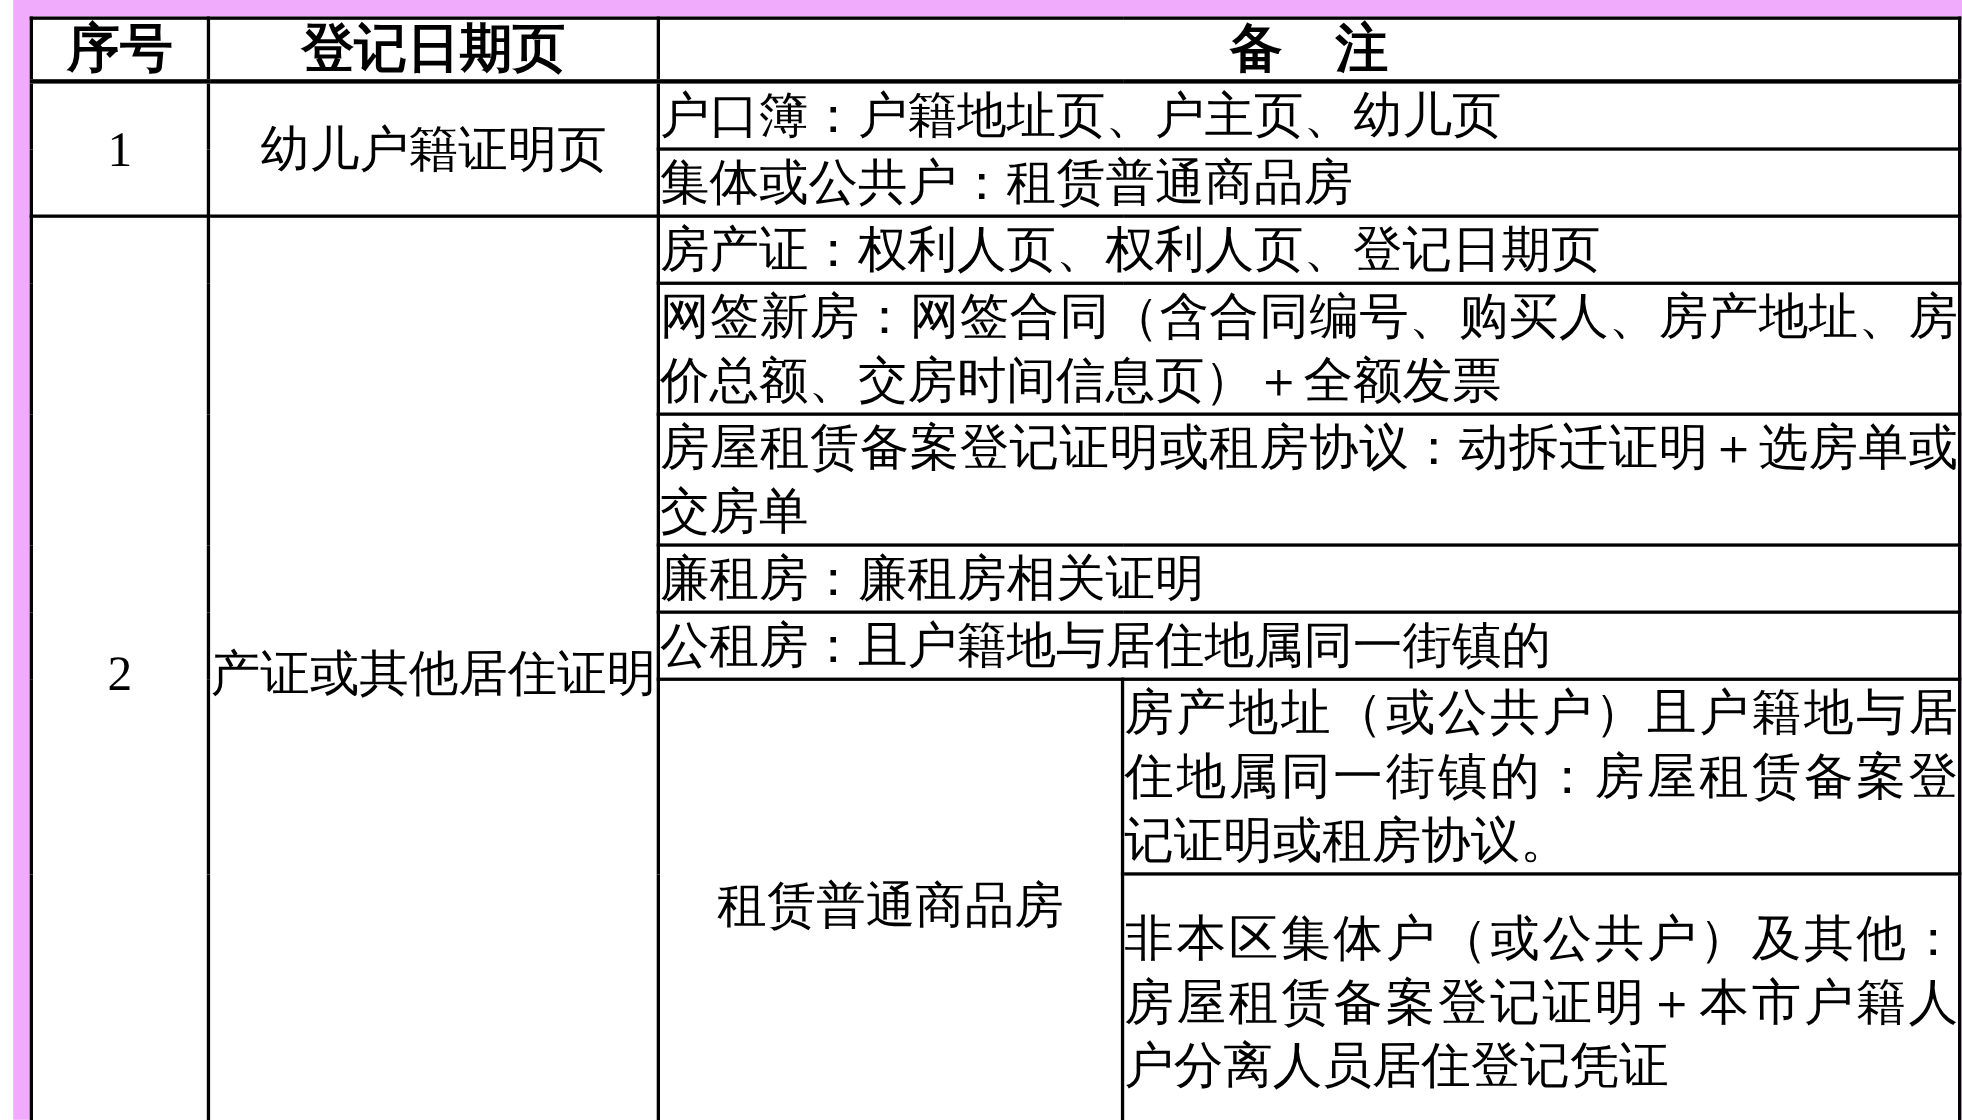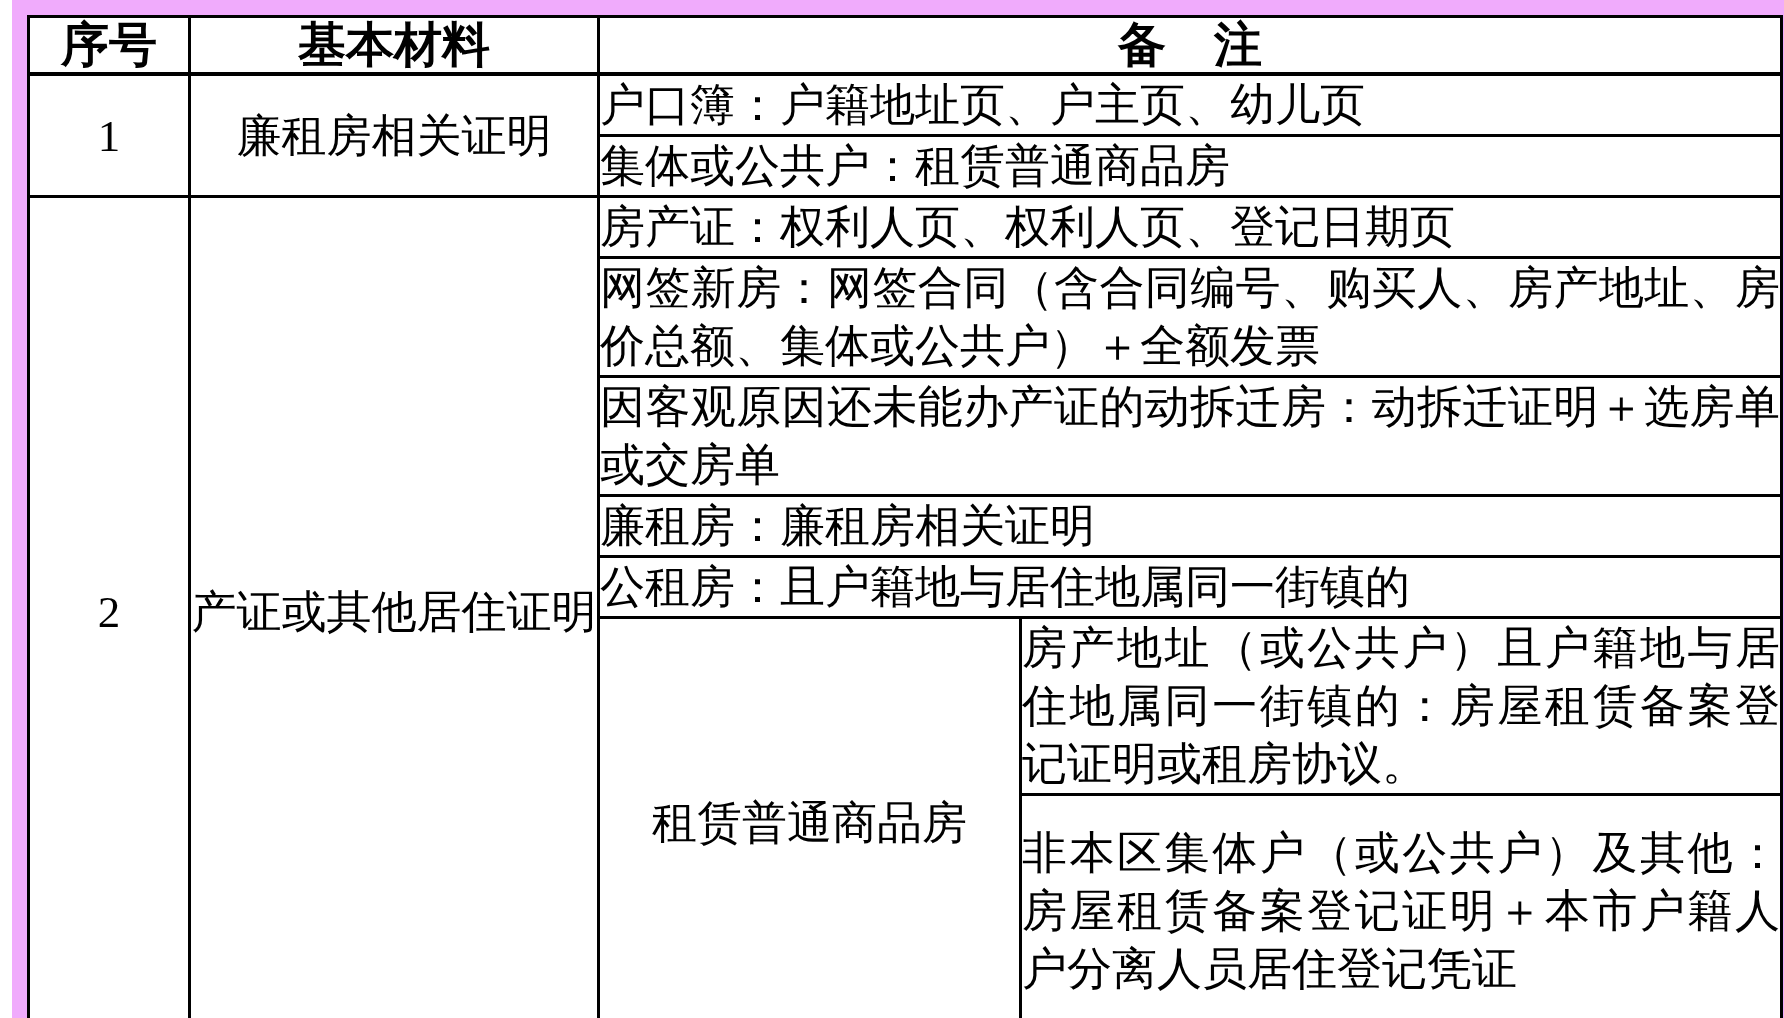--- a/index.html
+++ b/index.html
@@ -74,43 +74,43 @@
     <colgroup>
       <col style="width:161px">
       <col style="width:409px">
       <col style="width:422px">
       <col style="width:761px">
     </colgroup>
 
     <tbody>
         <tr class="head">
       <th>序号</th>
-      <th>基本材料</th>
+      <th>登记日期页</th>
       <th colspan="2">备　注</th>
     </tr>
 
     <tr class="h-r1a">
       <td rowspan="2" class="index-cell">1</td>
-      <td rowspan="2" class="material">廉租房相关证明</td>
+      <td rowspan="2" class="material">幼儿户籍证明页</td>
       <td colspan="2" class="note">户口簿：户籍地址页、户主页、幼儿页</td>
     </tr>
     <tr class="h-r1b">
       <td colspan="2" class="note">集体或公共户：租赁普通商品房</td>
     </tr>
 
     <tr class="h-fcz">
       <td rowspan="7" class="index-cell">2</td>
       <td rowspan="7" class="material">产证或其他居住证明</td>
       <td colspan="2" class="note">房产证：权利人页、权利人页、登记日期页</td>
     </tr>
     <tr class="h-wq">
-      <td colspan="2" class="note">网签新房：网签合同（含合同编号、购买人、房产地址、房价总额、集体或公共户）＋全额发票</td>
+      <td colspan="2" class="note">网签新房：网签合同（含合同编号、购买人、房产地址、房价总额、交房时间信息页）＋全额发票</td>
     </tr>
     <tr class="h-kg">
-      <td colspan="2" class="note">因客观原因还未能办产证的动拆迁房：动拆迁证明＋选房单或交房单</td>
+      <td colspan="2" class="note">房屋租赁备案登记证明或租房协议：动拆迁证明＋选房单或交房单</td>
     </tr>
     <tr class="h-lz">
       <td colspan="2" class="note">廉租房：廉租房相关证明</td>
     </tr>
     <tr class="h-gz">
       <td colspan="2" class="note">公租房：且户籍地与居住地属同一街镇的</td>
     </tr>
     <tr class="h-case1">
       <td rowspan="2" class="center">租赁普通商品房</td>
       <td class="note">房产地址（或公共户）且户籍地与居住地属同一街镇的：房屋租赁备案登记证明或租房协议。</td>

